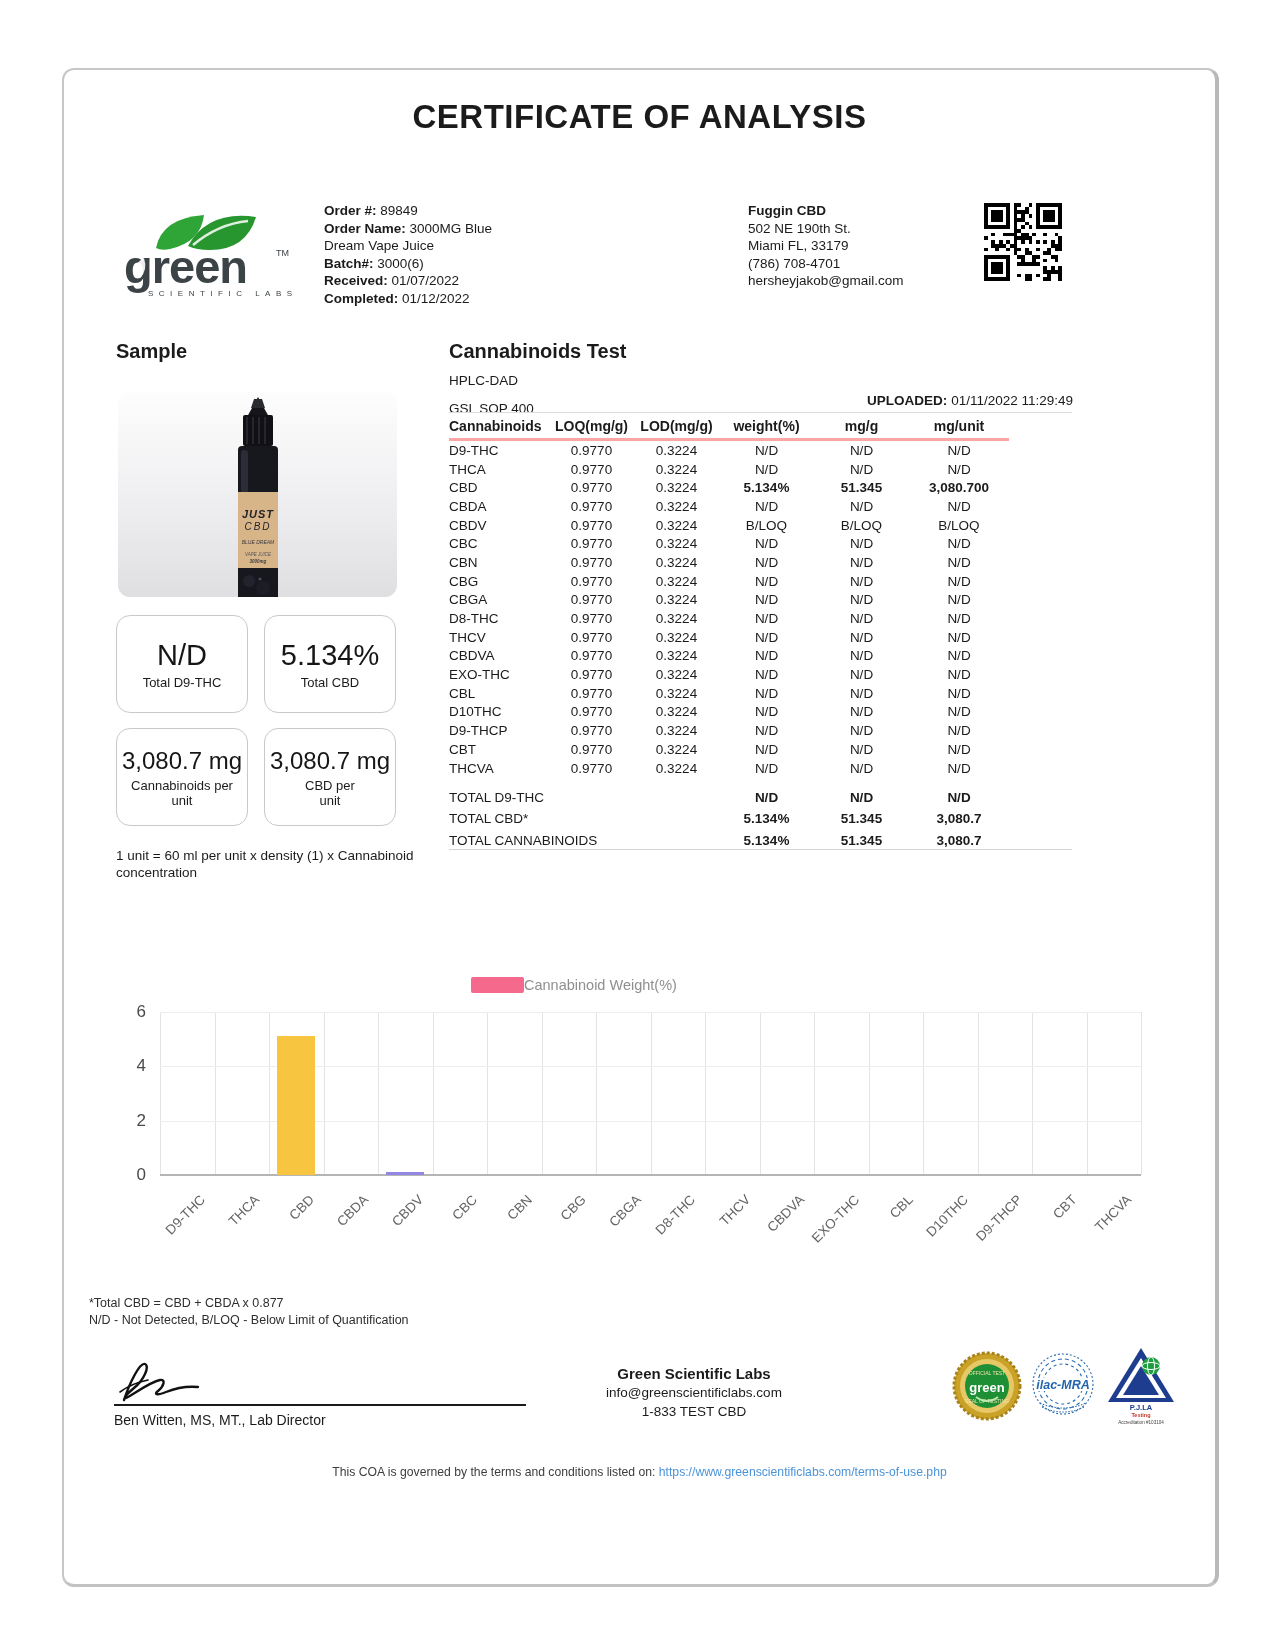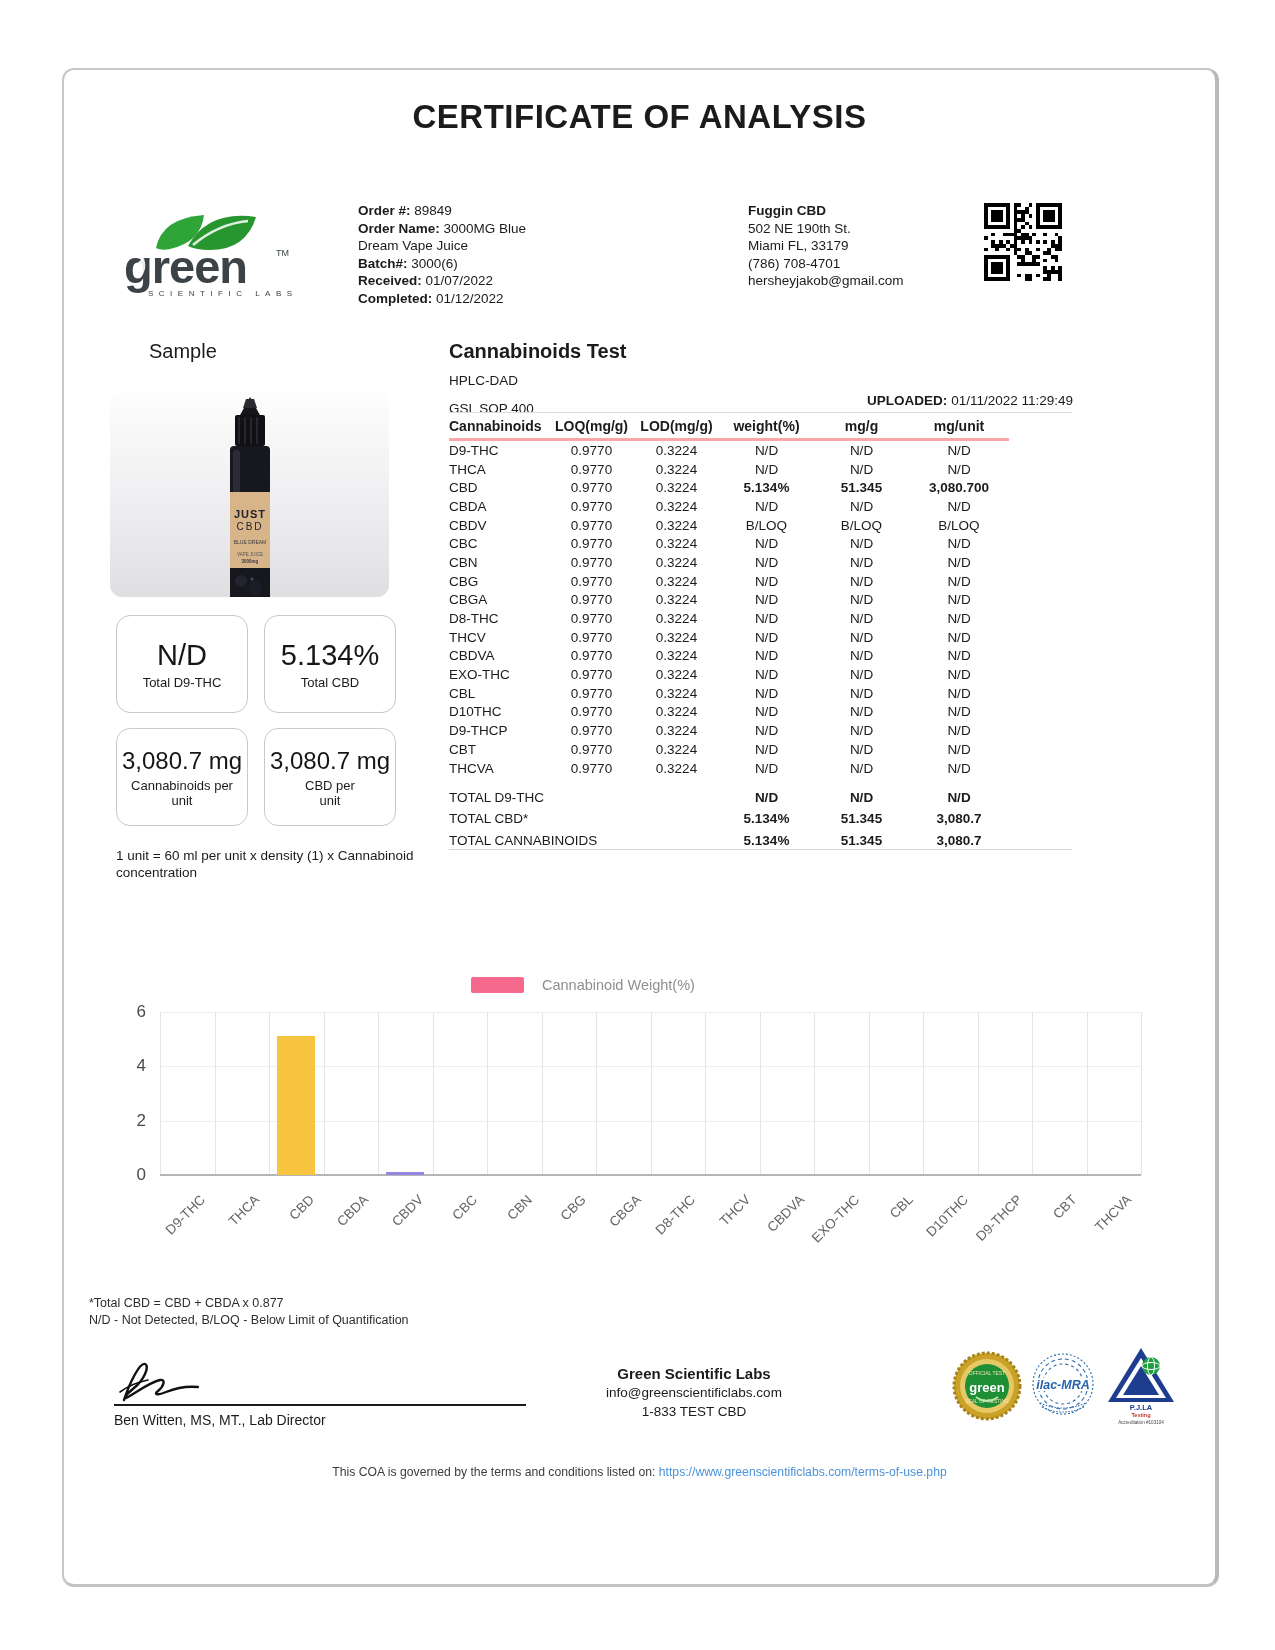--- a/index.html
+++ b/index.html
@@ -4,28 +4,28 @@
 <style>
   html,body{margin:0;padding:0;background:#ffffff;}
   body{width:1275px;height:1650px;position:relative;font-family:"Liberation Sans","DejaVu Sans",sans-serif;color:#1b1b1b;}
   .card{position:absolute;left:62px;top:68px;width:1151px;height:1514px;background:#fff;
         border:2px solid #c7c7c7;border-right:4px solid #b9b9b9;border-bottom:3px solid #c2c2c2;border-radius:12px;}
   .abs{position:absolute;}
   
   .title{left:0;top:28px;width:100%;text-align:center;font-size:33px;font-weight:700;letter-spacing:.5px;}
   .subtitle{left:0;top:72px;width:100%;text-align:center;font-size:23px;font-weight:700;}
   
-  .order-block{left:260px;top:132px;width:192px;font-size:13.5px;line-height:17.5px;margin-left:34px;}
+  .order-block{left:260px;top:132px;width:192px;font-size:13.5px;line-height:17.5px;}
   .client-block{left:684px;top:132px;width:230px;font-size:13.5px;line-height:17.5px;}
   .order-block b,.client-block b{font-weight:700;}
   .qr{left:920px;top:133px;width:78px;height:78px;}
   
-  .sample-h{left:52px;top:270px;font-size:20px;font-weight:400;margin-left:33px;}
-  .photo{left:46px;top:322px;width:279px;height:205px;border-radius:12px;overflow:hidden;
-         background:linear-gradient(180deg,#fdfdfd 0%,#f1f1f3 45%,#e6e6e9 80%,#dfdfe2 100%);}
+  .sample-h{left:52px;top:270px;font-size:20px;font-weight:700;}
+  .photo{left:54px;top:322px;width:279px;height:205px;border-radius:12px;overflow:hidden;
+         background:linear-gradient(180deg,#fdfdfd 0%,#f1f1f3 45%,#e6e6e9 80%,#dfdfe2 100%);font-style:italic;}
   .photo svg{position:absolute;left:50%;top:4px;transform:translateX(-50%);}
   .cards{left:52px;top:545px;width:282px;display:grid;grid-template-columns:132px 132px;grid-column-gap:16px;grid-row-gap:15px;}
   .scard{border:1px solid #c9c9c9;border-radius:14px;background:#fff;height:96px;display:flex;flex-direction:column;justify-content:center;align-items:center;text-align:center;}
   .scard .val{font-size:29px;color:#161616;}
   .cards .scard:nth-child(3) .val,.cards .scard:nth-child(4) .val{font-size:24px;}
   .scard .lbl{font-size:13px;margin-top:3px;white-space:pre-line;line-height:15px;}
   .unit-note{left:52px;top:777px;width:300px;font-size:13.5px;line-height:17px;}
   
   .test-h{left:385px;top:270px;font-size:20px;font-weight:700;}
   .method{left:385px;top:303px;font-size:13.5px;}
@@ -38,21 +38,21 @@
   .t-row{height:18.7px;font-size:13.5px;}
   .t-cell{text-align:center;white-space:nowrap;}
   .t-cell.c0{text-align:left;}
   .t-cell.b{font-weight:700;}
   .t-totals{margin-top:9px;}
   .t-totals .t-row{height:21.5px;}
   .tbl-botline{left:385px;top:779px;width:623px;height:1px;background:#d5d5d5;}
   
   .legend{left:407px;top:907px;display:flex;align-items:center;}
   .legend .sw{width:53px;height:16px;border-radius:2px;}
-  .legend .lt{margin-left:18px;font-size:14.5px;color:#8f8f8f;}
+  .legend .lt{margin-left:0;font-size:14.5px;color:#8f8f8f;}
   .plot{left:96px;top:942px;width:981px;height:163px;}
   .vgrid{position:absolute;top:0;bottom:0;width:1px;background:#e4e4e4;}
   .hgrid{position:absolute;left:0;right:0;height:1px;background:#ededed;}
   .xaxis{position:absolute;left:0;right:0;bottom:-1px;height:2px;background:#b5b5b5;}
   .bar{position:absolute;bottom:0;width:38px;}
   .yticks{left:40px;top:942px;width:48px;height:163px;}
   .ytick{position:absolute;right:6px;font-size:17px;color:#4a4a4a;}
   .xlabels{left:96px;top:1114px;width:981px;height:100px;}
   .xlabel{position:absolute;top:8px;font-size:13.5px;color:#666;white-space:nowrap;
           transform:rotate(-45deg);transform-origin:100% 0;}

